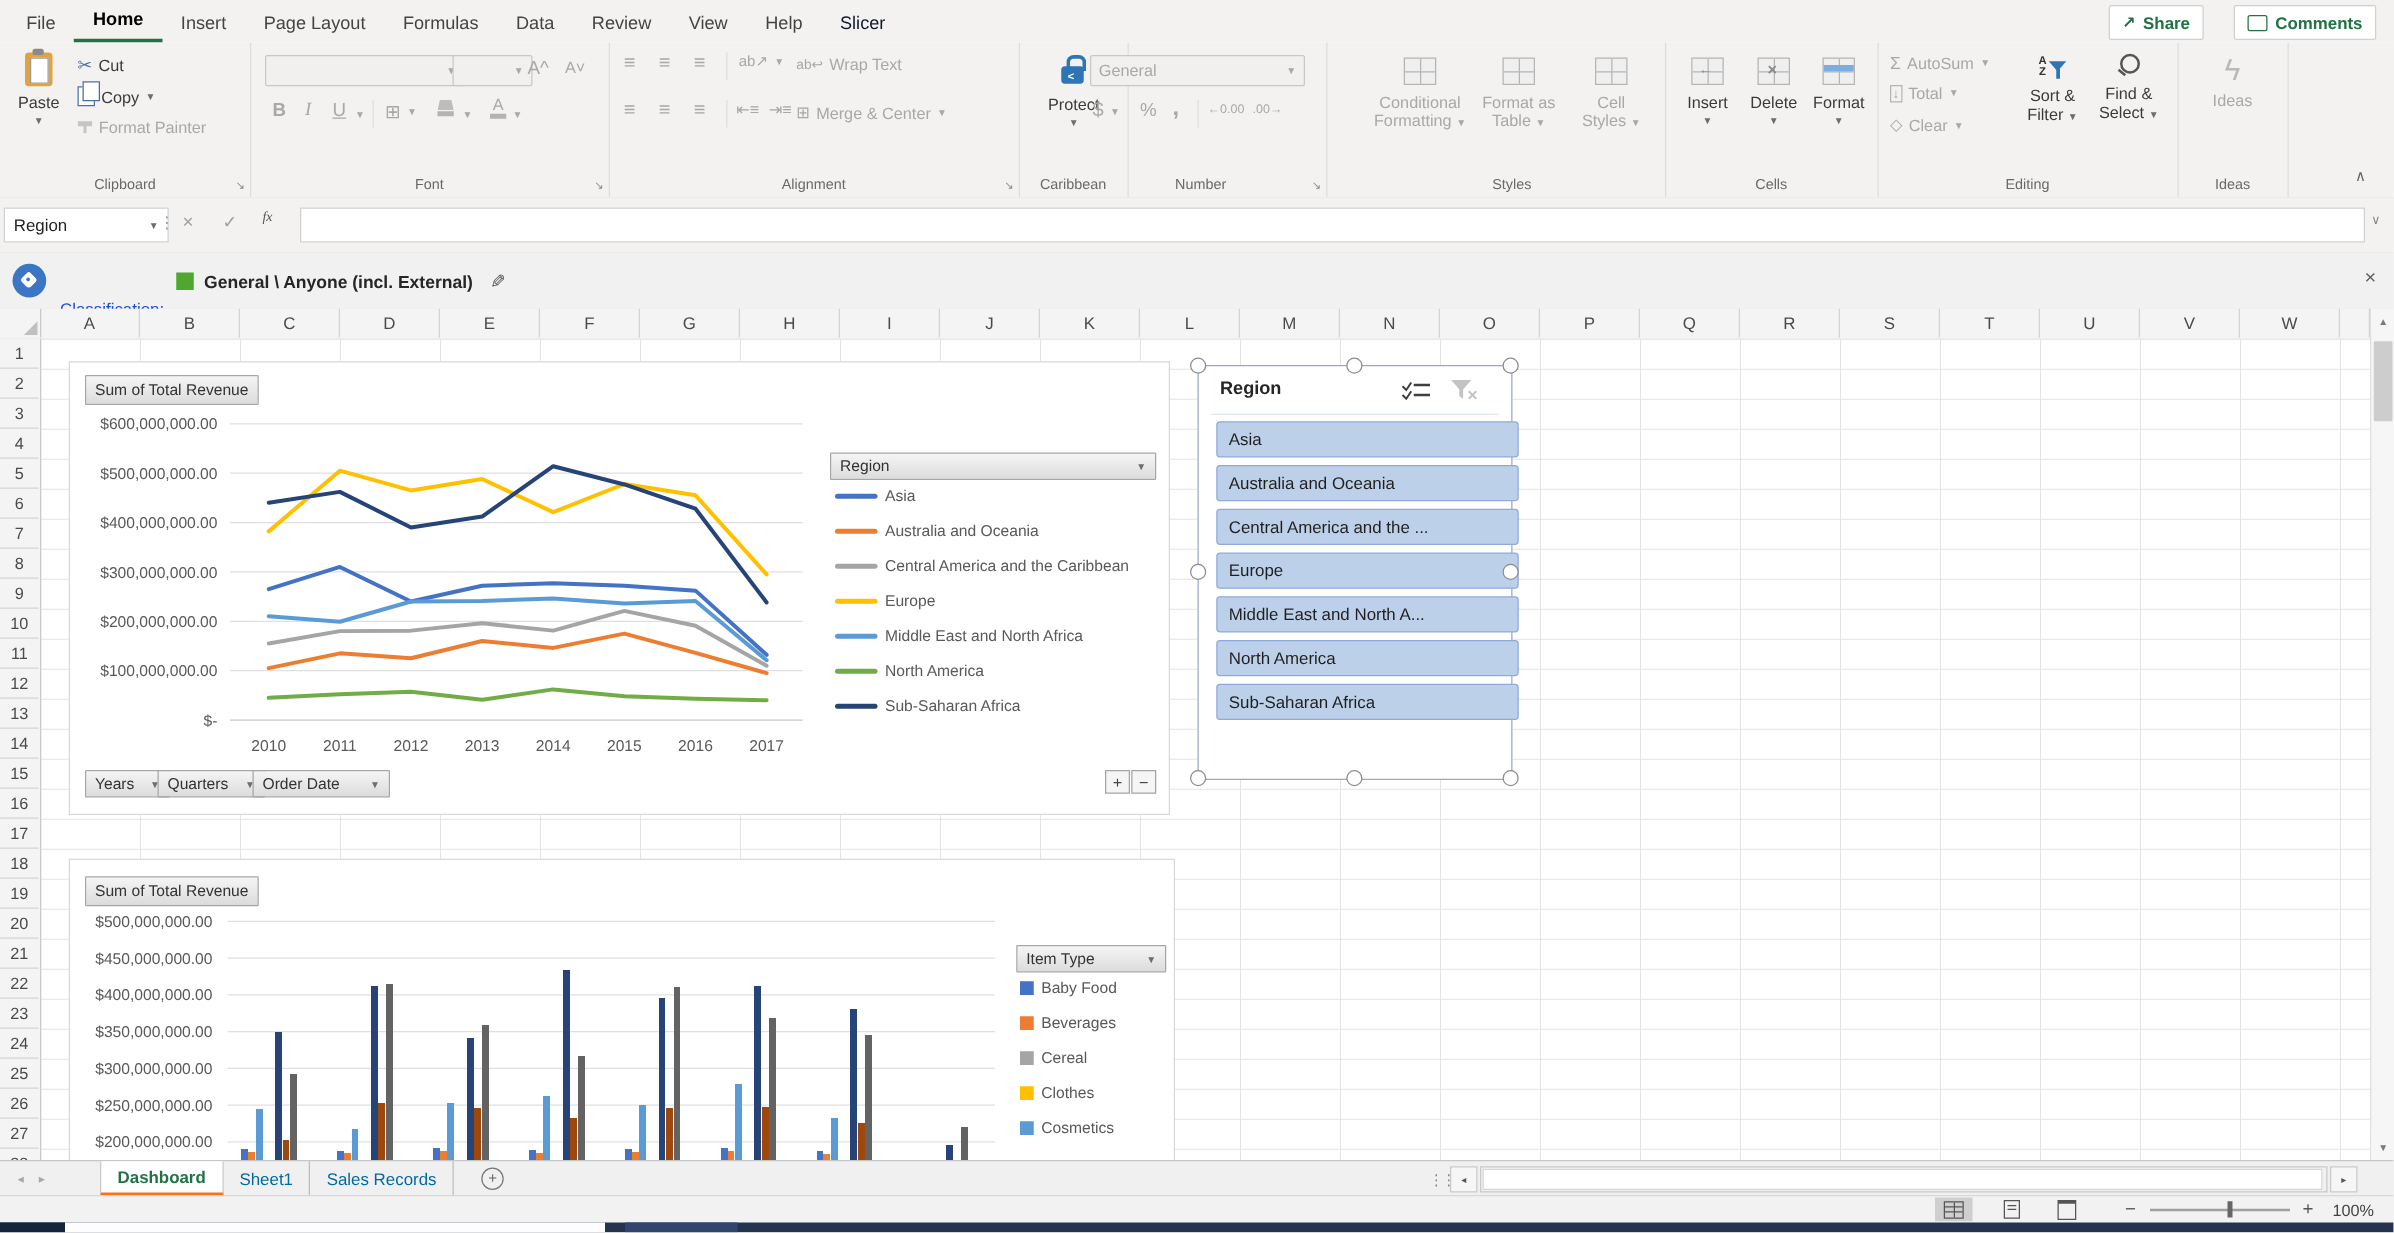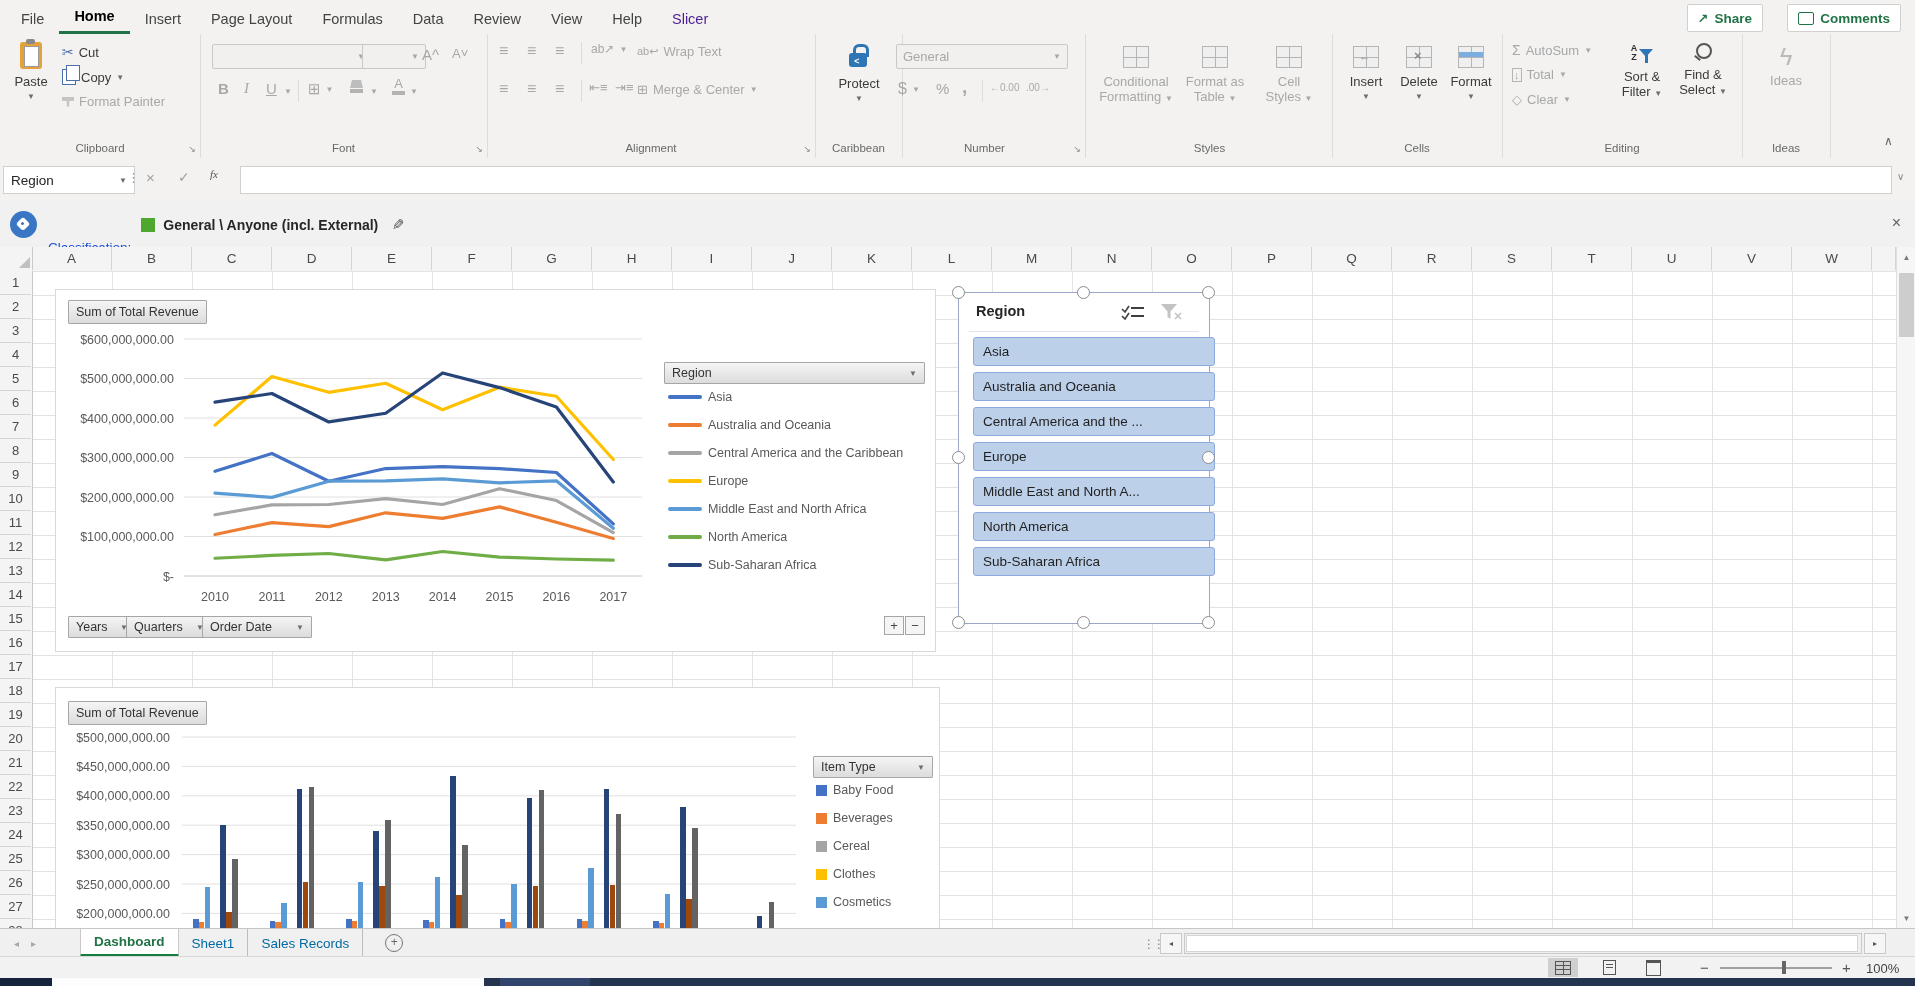--- a/index.html
+++ b/index.html
@@ -3,21 +3,21 @@
 <meta charset="utf-8">
 <style>
   html,body{margin:0;padding:0;background:#e8e8e8;}
   #app{position:relative;width:1915px;height:986px;background:#fff;overflow:hidden;
        font-family:"Liberation Sans","DejaVu Sans",sans-serif;color:#3b3b3b;-webkit-font-smoothing:antialiased;}
   .abs{position:absolute;}
   
   #tabs-row{left:0;top:0;width:1915px;height:34px;background:#f3f2f1;display:flex;align-items:flex-end;}
   .rtab{height:30px;display:flex;align-items:center;padding:0 15px;font-size:14.5px;color:#444;cursor:pointer;}
   .rtab.active{font-weight:bold;color:#000000;border-bottom:3px solid #217346;}
-  .rtab.contextual{color:#4c1d95;}
+  .rtab.contextual{color:#0f172a;}
   .top-btn{position:absolute;top:4px;height:26px;border:1px solid #d0d0d0;background:#fff;border-radius:2px;
            display:flex;align-items:center;gap:6px;padding:0 10px;font-size:13.5px;font-weight:bold;color:#217346;}
   
   #ribbon{left:0;top:34px;width:1915px;height:124px;background:#f3f2f1;border-bottom:1px solid #d5d5d5;}
   .rgroup{position:absolute;top:0;height:124px;border-right:1px solid #ddd;}
   .glabel{position:absolute;bottom:4px;left:0;right:0;text-align:center;font-size:11.5px;color:#696969;}
   .launcher{position:absolute;bottom:4px;right:4px;font-size:9px;color:#8a8a8a;}
   .dis{color:#a8a8a8!important;}
   .en{color:#3b3b3b;}
   .smallbtn{position:absolute;display:flex;align-items:center;gap:5px;font-size:13px;white-space:nowrap;}
@@ -75,21 +75,21 @@
   .pm-btn{position:absolute;width:18px;height:17px;background:#f5f5f5;border:1px solid #a6a6a6;font-size:13px;color:#444;
           display:flex;align-items:center;justify-content:center;}
   
   #slicer{left:958px;top:292px;width:250px;height:330px;background:#fff;border:1px solid #9aa7c7;z-index:5;}
   .slicer-item{position:absolute;left:14px;width:222px;height:27px;background:#bdd0e9;border:1px solid #8ea9db;border-radius:3px;
                font-size:13.5px;color:#1f1f1f;display:flex;align-items:center;padding:0 9px;}
   .handle{position:absolute;width:11px;height:11px;border-radius:50%;background:#fff;border:1px solid #8c8c8c;z-index:6;}
   
   #tabbar{left:0;top:928px;width:1915px;height:28px;background:#f0f0f0;border-top:1px solid #c6c6c6;display:flex;align-items:stretch;}
   .sheettab{display:flex;align-items:center;padding:0 13px;font-size:13.5px;color:#0369a1;border-right:1px solid #bdbdbd;}
-  .sheettab.active{background:#fff;color:#217346;font-weight:bold;border-bottom:3px solid #15803d;border-right:1px solid #c9c9c9;border-left:1px solid #c9c9c9;}
+  .sheettab.active{background:#fff;color:#217346;font-weight:bold;border-bottom:3px solid #f97316;border-right:1px solid #c9c9c9;border-left:1px solid #c9c9c9;}
   #statusbar{left:0;top:956px;width:1915px;height:22px;background:#f2f2f2;border-top:1px solid #d8d8d8;}
   .viewbtn{position:absolute;top:1px;width:30px;height:19px;display:flex;align-items:center;justify-content:center;}
   .viewbtn.active{background:#cfcfcf;}
   #taskbar{left:0;top:978px;width:1915px;height:8px;background:#24344f;}
   
   #vscroll{left:1896px;top:247px;width:19px;height:681px;background:#f6f6f6;border-left:1px solid #e0e0e0;}
   .scr-arrow{position:absolute;left:0;width:19px;height:20px;background:#f6f6f6;color:#7a7a7a;font-size:8px;display:flex;align-items:center;justify-content:center;}
   #vthumb{position:absolute;left:2px;top:26px;width:15px;height:64px;background:#cdcdcd;border-radius:1px;}
   .hsc-box{position:absolute;top:4px;width:20px;height:19px;background:#f6f6f6;border:1px solid #c9c9c9;color:#555;font-size:8px;
            display:flex;align-items:center;justify-content:center;}
@@ -208,21 +208,21 @@
         <span class="lock-ic">
             <i class="sh"></i>
             <i class="bd"></i>
           </span>
         <span style="margin-top:6px;">Protect</span>
         <span class="arrow">▼</span>
       </div>
       <div class="glabel">Caribbean</div>
     </div>
 
-    <div class="rgroup" style="left:884px;width:185px;padding-left:16px;">
+    <div class="rgroup" style="left:860px;width:185px;padding-left:16px;">
       <div class="combo" style="left:12px;top:10px;width:158px;height:23px;">
         <span>General</span>
           <span class="arrow dis">▼</span>
       </div>
       <div class="smallbtn dis" style="left:14px;top:46px;font-size:16px;">$<span class="arrow dis">▼</span></div>
       <div class="smallbtn dis" style="left:52px;top:46px;font-size:15px;">%</div>
       <div class="smallbtn dis" style="left:78px;top:42px;font-size:19px;font-weight:bold;">,</div>
       <div class="vline" style="left:98px;top:46px;height:22px;"></div>
       <div class="smallbtn dis" style="left:106px;top:48px;font-size:10px;">←0.00</div>
       <div class="smallbtn dis" style="left:142px;top:48px;font-size:10px;">.00→</div>

